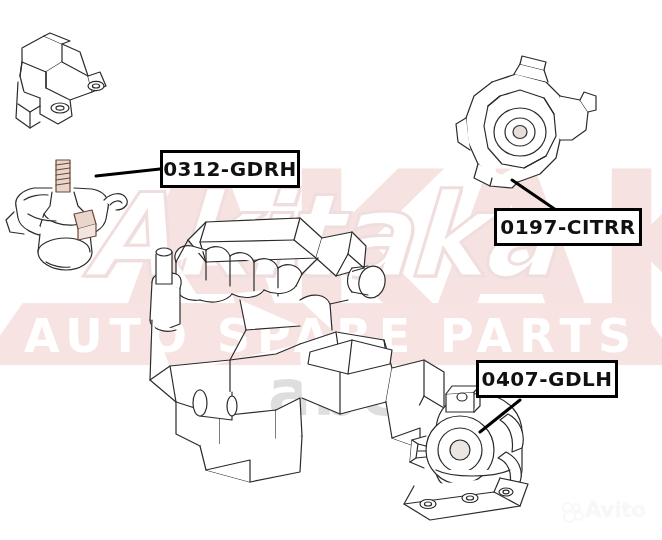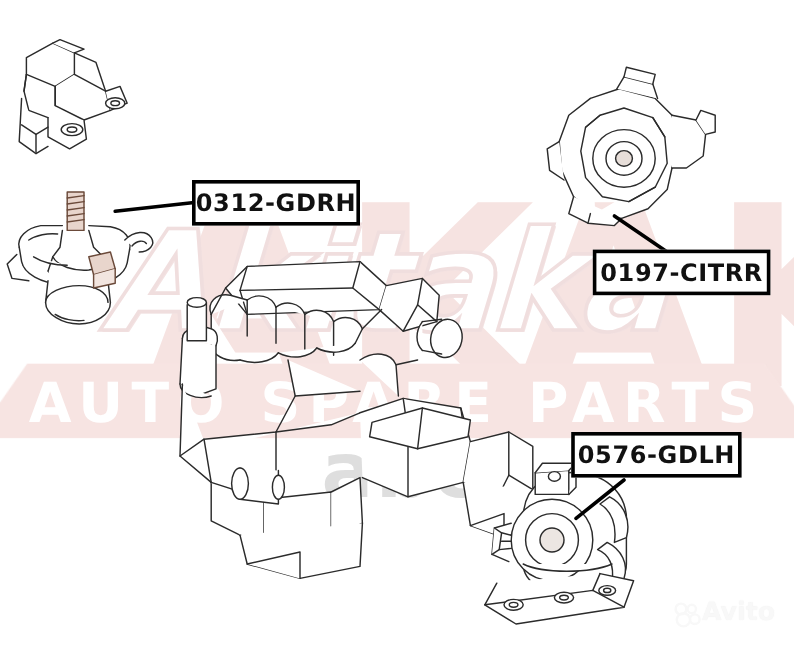--- a/index.html
+++ b/index.html
@@ -354,21 +354,21 @@
       </g>
 
       <path d="M520 400 L480 432" stroke="#000000" stroke-width="3"></path>
     </svg>
   </div>
 
   <div class="label-box" id="label-gdrh">0312-GDRH</div>
 
   <div class="label-box" id="label-citrr">0197-CITRR</div>
 
-  <div class="label-box" id="label-gdlh">0576-GDLH</div>
+  <div class="label-box" id="label-gdlh">0407-GDLH</div>
 
   <div class="avito-wm">
     <span class="avito-dots">
       <i></i>
         <i></i>
         <i></i>
         <i></i>
     </span>
     <span class="avito-text">Avito</span>
   </div>

